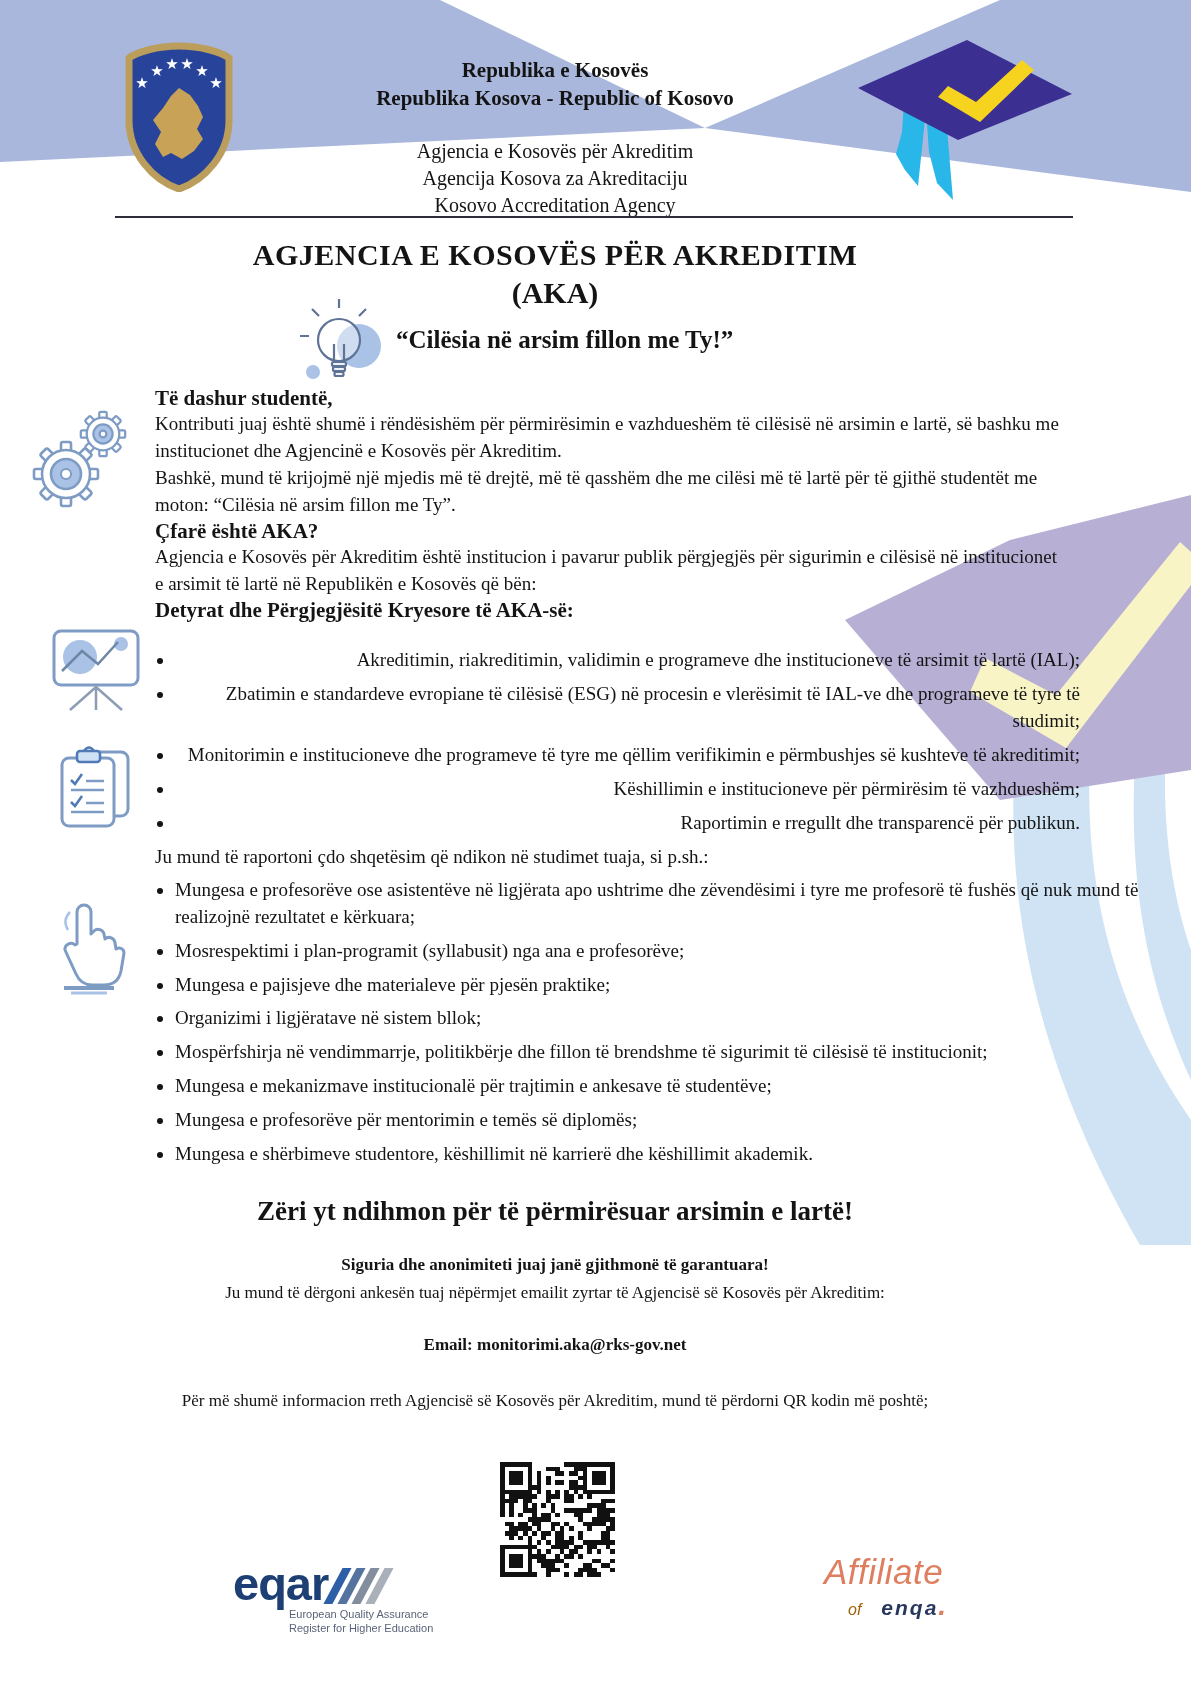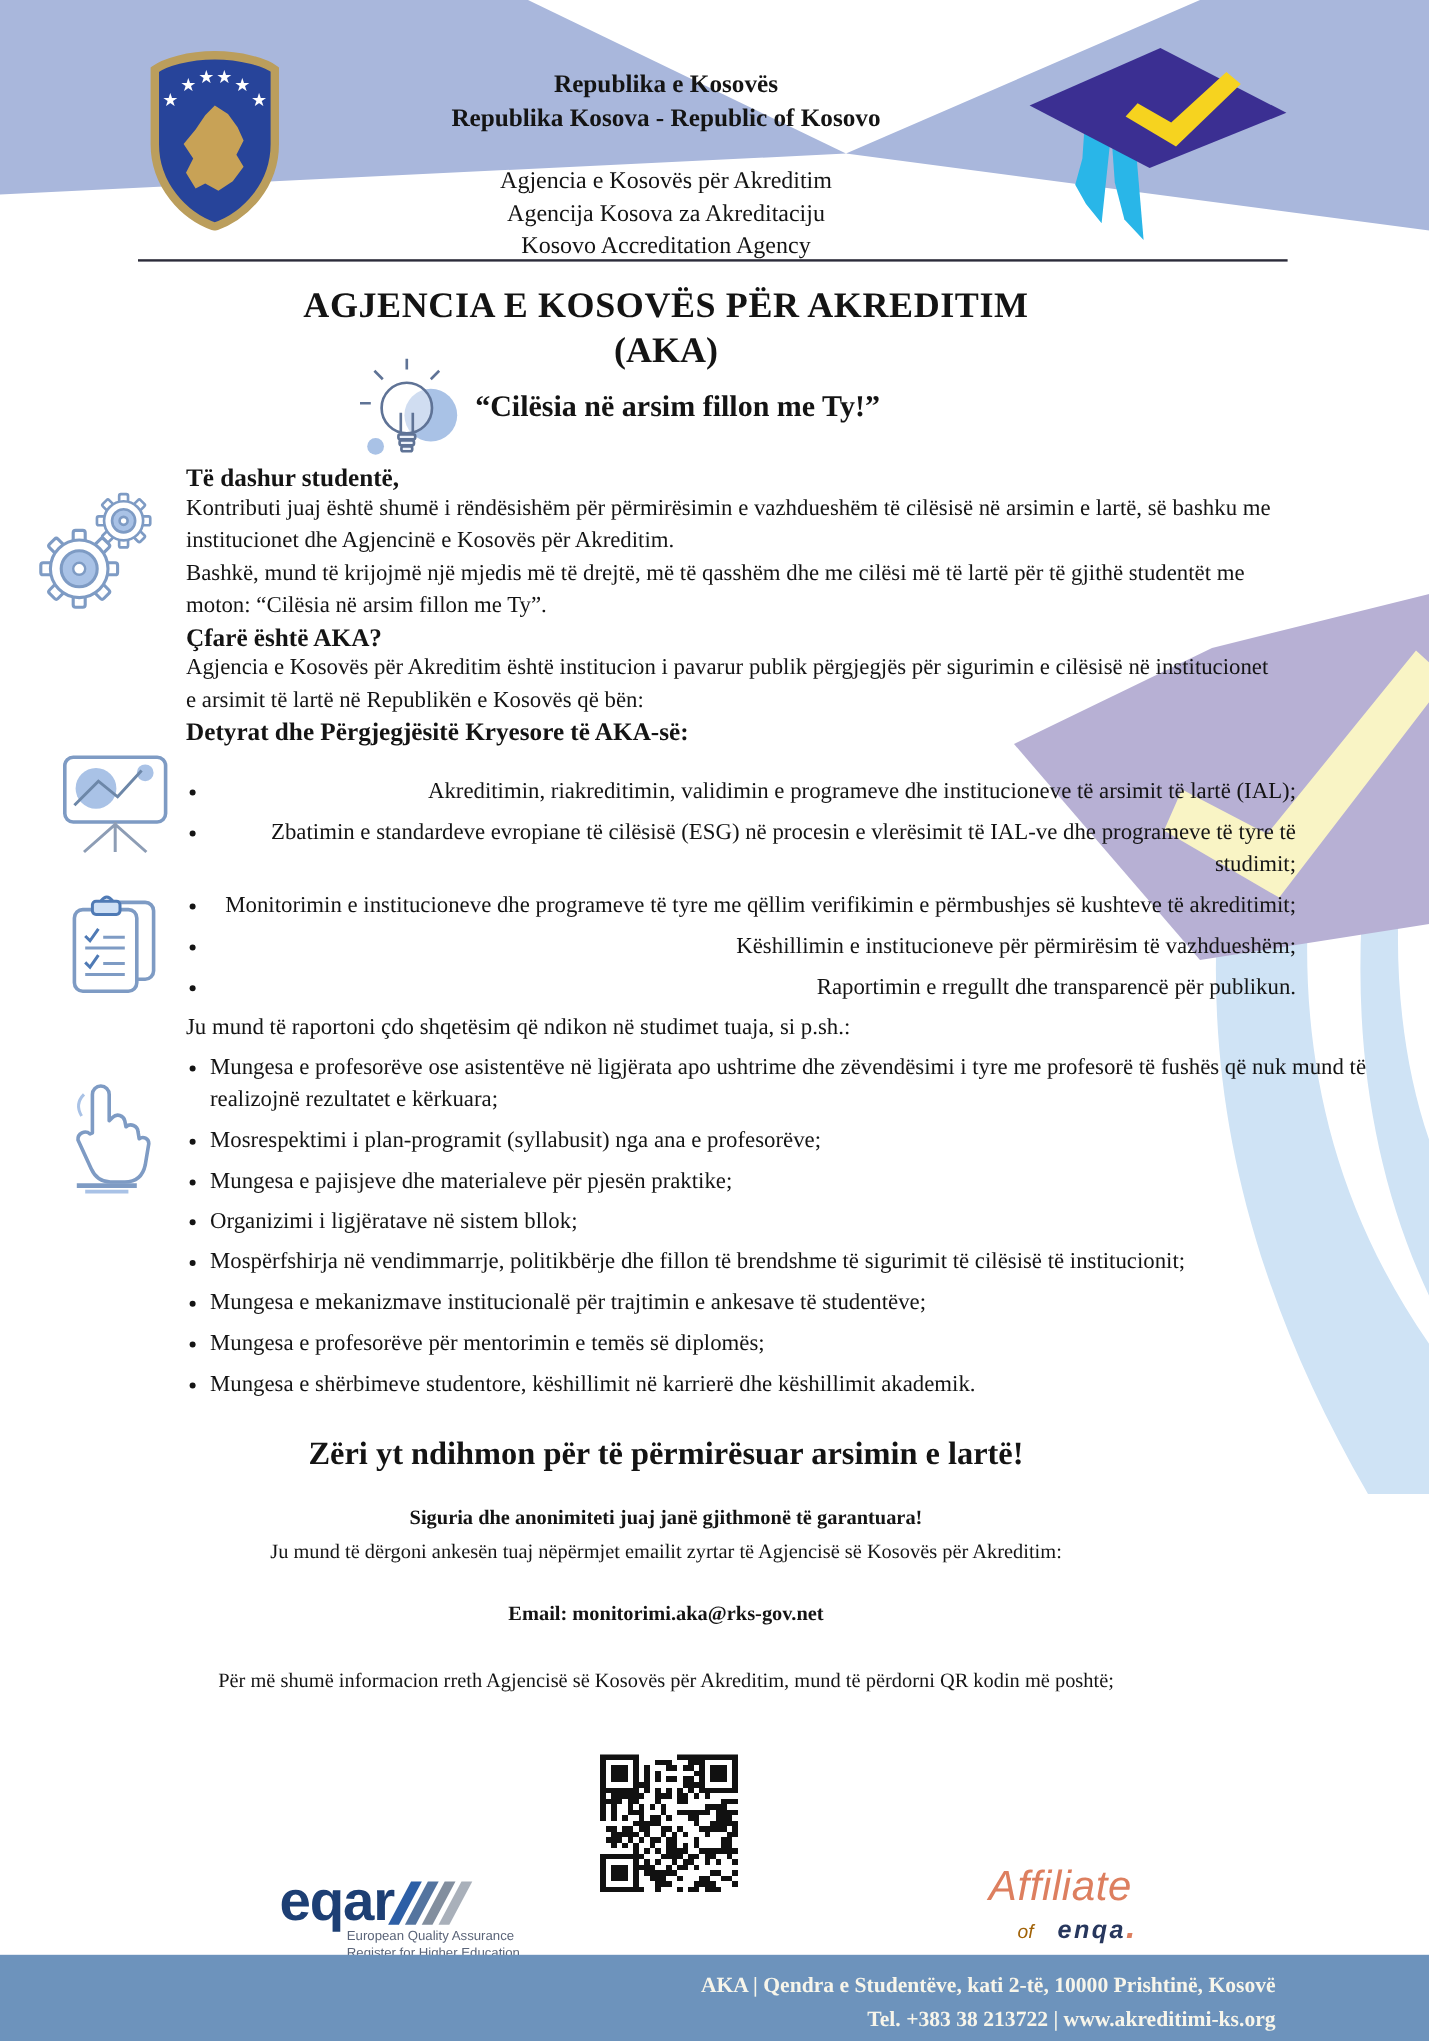--- a/index.html
+++ b/index.html
@@ -586,20 +586,14 @@
 
   <div class="abs enqa">
     <div class="affiliate">Affiliate</div>
     <div class="enqa-row">
       <span class="of">of</span>
       <span class="enqa-word">enqa</span>
       <span class="enqa-dot">.</span>
     </div>
   </div>
 
-  <div class="abs footer">
-    <div class="footer-text">
-      <div>AKA | Qendra e Studentëve, kati 2-të, 10000 Prishtinë, Kosovë</div>
-      <div>Tel. +383 38 213722 | www.akreditimi-ks.org</div>
-    </div>
-  </div>
 
 </div>
 
 </body></html>

